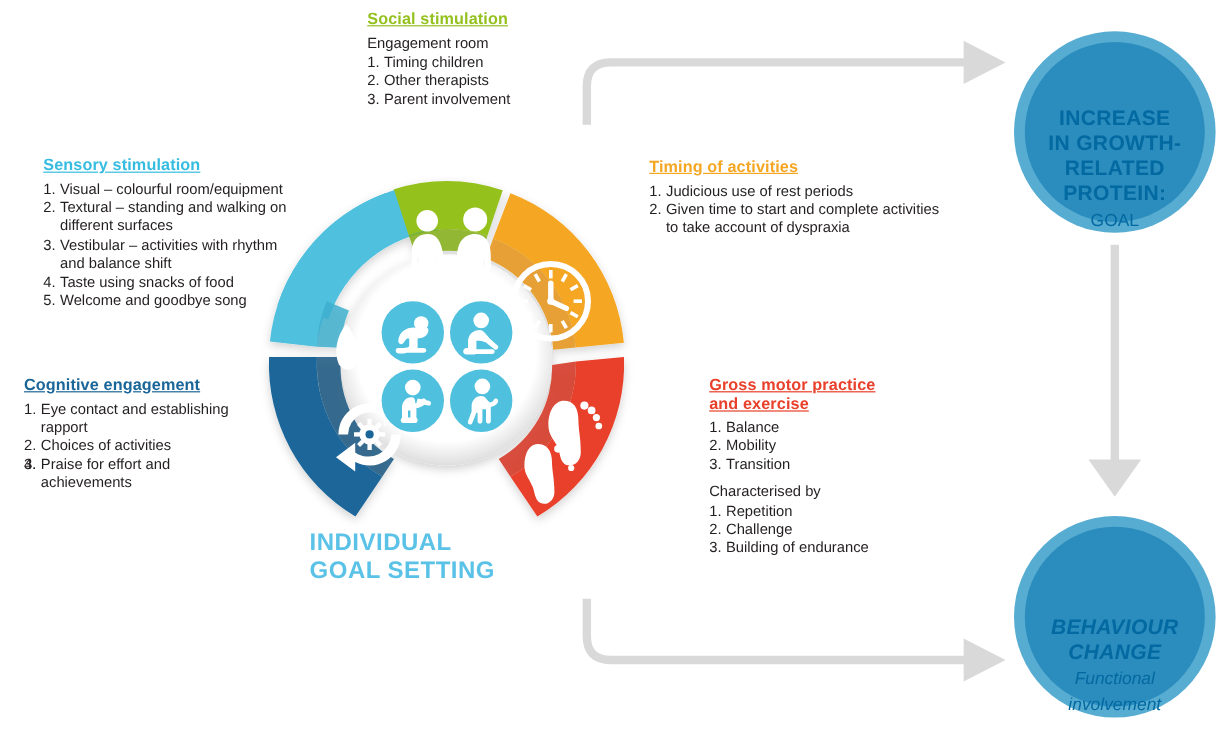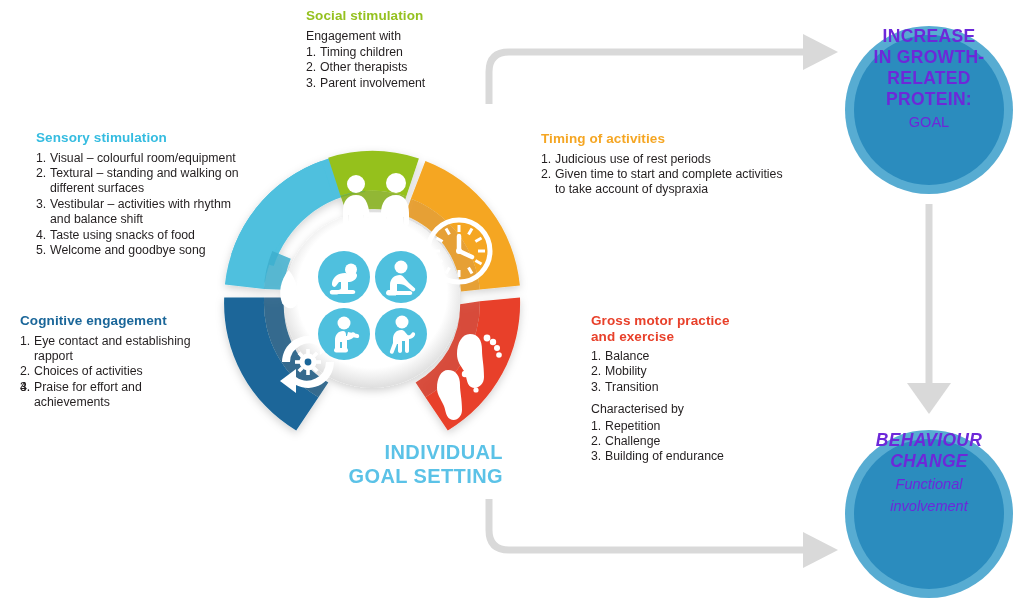--- a/index.html
+++ b/index.html
@@ -9,20 +9,21 @@
     font-family:"Liberation Sans", sans-serif;
     -webkit-font-smoothing:antialiased;
   }
   .stage{position:absolute;inset:0;}
 
   
   .txtblock{position:absolute;}
   .txtblock .hd{
     font-weight:bold;font-size:13.5px;line-height:15.5px;margin:0 0 5px 0;
     letter-spacing:.1px;
+    text-decoration:underline;
   }
   .txtblock .lead{font-size:12.3px;line-height:15.4px;color:#231f20;margin:0 0 1px 0;}
   .txtblock ol{margin:0;padding:0;list-style:none;}
   .txtblock ol li{
     font-size:12.3px;line-height:15.4px;color:#231f20;
     padding-left:14px;position:relative;
   }
   .txtblock ol li .num{position:absolute;left:0;top:0;}
   .txtblock .gap{height:7px;}
 
@@ -37,30 +38,30 @@
   #blk-cognitive{left:20px;top:313px;width:200px;}
   #blk-timing{left:541px;top:131px;width:245px;}
   #blk-gross{left:591px;top:313px;width:200px;}
 
   
   #wheel{position:absolute;left:152px;top:100px;width:440px;height:400px;}
   #wheel svg{width:100%;height:100%;display:block;overflow:visible;}
 
   
   #centre-label{
-    position:absolute;left:258px;top:440px;width:245px;text-align:right;
+    position:absolute;left:258px;top:440px;width:245px;text-align:left;
     color:#5BC2E7;font-weight:bold;font-size:20px;line-height:24px;
     letter-spacing:.4px;
   }
 
   
   .bigcircle{
     position:absolute;border-radius:50%;
-    display:flex;flex-direction:column;align-items:center;justify-content:flex-start;
-    text-align:center;color:#6d28d9;
+    display:flex;flex-direction:column;align-items:center;justify-content:flex-end;
+    text-align:center;color:#0369a1;
   }
   .bigcircle .ring{
     position:absolute;inset:0;border-radius:50%;background:#57ACD2;
   }
   .bigcircle .core{
     position:absolute;border-radius:50%;background:#2B8CBE;
   }
   .bigcircle .txt{position:relative;z-index:3;padding:0 12px;}
   .bigcircle .t1{font-weight:bold;font-size:17.5px;line-height:21px;letter-spacing:.3px;}
   .bigcircle .t2{font-size:14.5px;line-height:19px;margin-top:3px;}
@@ -251,21 +252,21 @@
     </svg>
   </div>
 
   <div id="centre-label">
     <div>INDIVIDUAL</div>
     <div>GOAL SETTING</div>
   </div>
 
   <div class="txtblock" id="blk-social">
     <div class="hd hd-social">Social stimulation</div>
-    <div class="lead">Engagement with</div>
+    <div class="lead">Engagement room</div>
     <ol>
       <li><span class="num">1.</span><span>Timing children</span></li>
       <li><span class="num">2.</span><span>Other therapists</span></li>
       <li><span class="num">3.</span><span>Parent involvement</span></li>
     </ol>
   </div>
 
   <div class="txtblock" id="blk-sensory">
     <div class="hd hd-sensory">Sensory stimulation</div>
     <ol>

